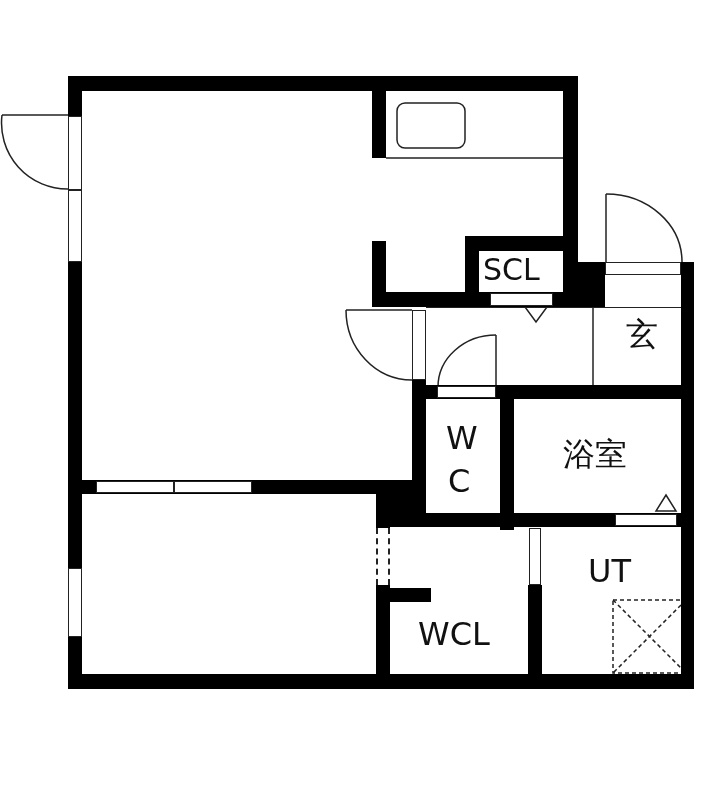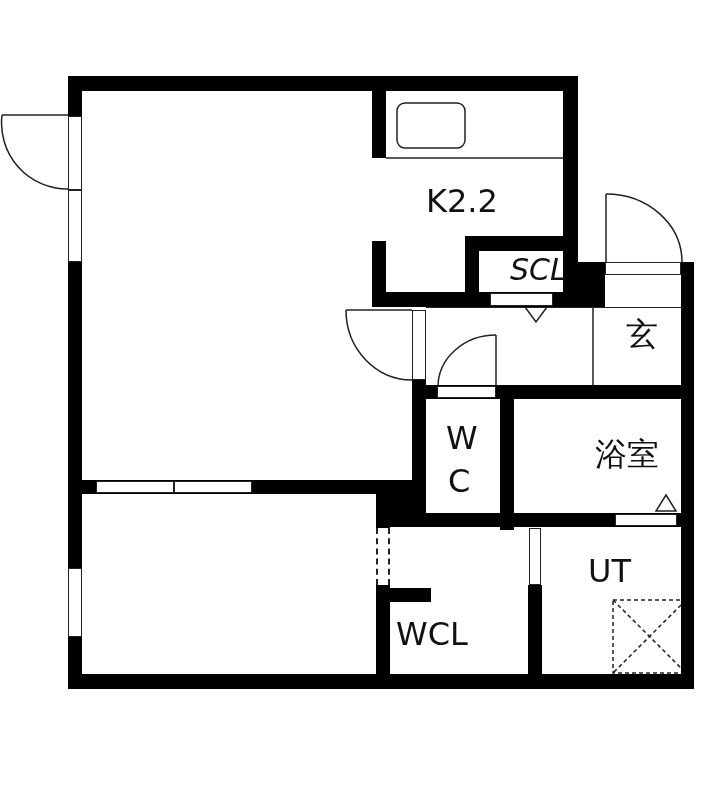--- a/index.html
+++ b/index.html
@@ -88,21 +88,20 @@
   <div class="opening" style="left:490px;top:293px;width:63px;height:13px;"></div>
   <div class="opening" style="left:605px;top:262px;width:76px;height:13px;"></div>
   <div class="opening" style="left:412px;top:310px;width:14px;height:70px;"></div>
   <div class="opening" style="left:437px;top:386px;width:59px;height:12px;"></div>
   <div class="opening" style="left:615px;top:514px;width:62px;height:12px;"></div>
   <div class="opening" style="left:529px;top:528px;width:12px;height:57px;"></div>
   <div style="position:absolute;left:376px;top:528px;width:14px;height:57px;background:#fff;border-left:2px dashed #222;border-right:2px dashed #222;box-sizing:border-box;"></div>
 
   <div style="position:absolute;left:426px;top:307px;width:255px;height:78px;border-top:1.5px solid #222;box-sizing:border-box;"></div>
 
-  <div class="room-label" style="left:426px;top:185px;font-size:32px;">K2.2</div>
-  <div class="room-label" style="left:510px;top:255px;font-size:30px;font-style:italic;">SCL</div>
+  <div class="room-label" style="left:483px;top:255px;font-size:30px;">SCL</div>
   <div class="room-label" style="left:626px;top:318px;font-size:32px;">玄</div>
   <div class="room-label" style="left:446px;top:422px;font-size:32px;">W</div>
   <div class="room-label" style="left:448px;top:465px;font-size:32px;">C</div>
-  <div class="room-label" style="left:563px;top:438px;font-size:32px;margin-left:32px;">浴室</div>
-  <div class="room-label" style="left:396px;top:618px;font-size:32px;">WCL</div>
+  <div class="room-label" style="left:563px;top:438px;font-size:32px;">浴室</div>
+  <div class="room-label" style="left:418px;top:618px;font-size:32px;">WCL</div>
   <div class="room-label" style="left:588px;top:555px;font-size:32px;">UT</div>
 </div>
 
 </body></html>

